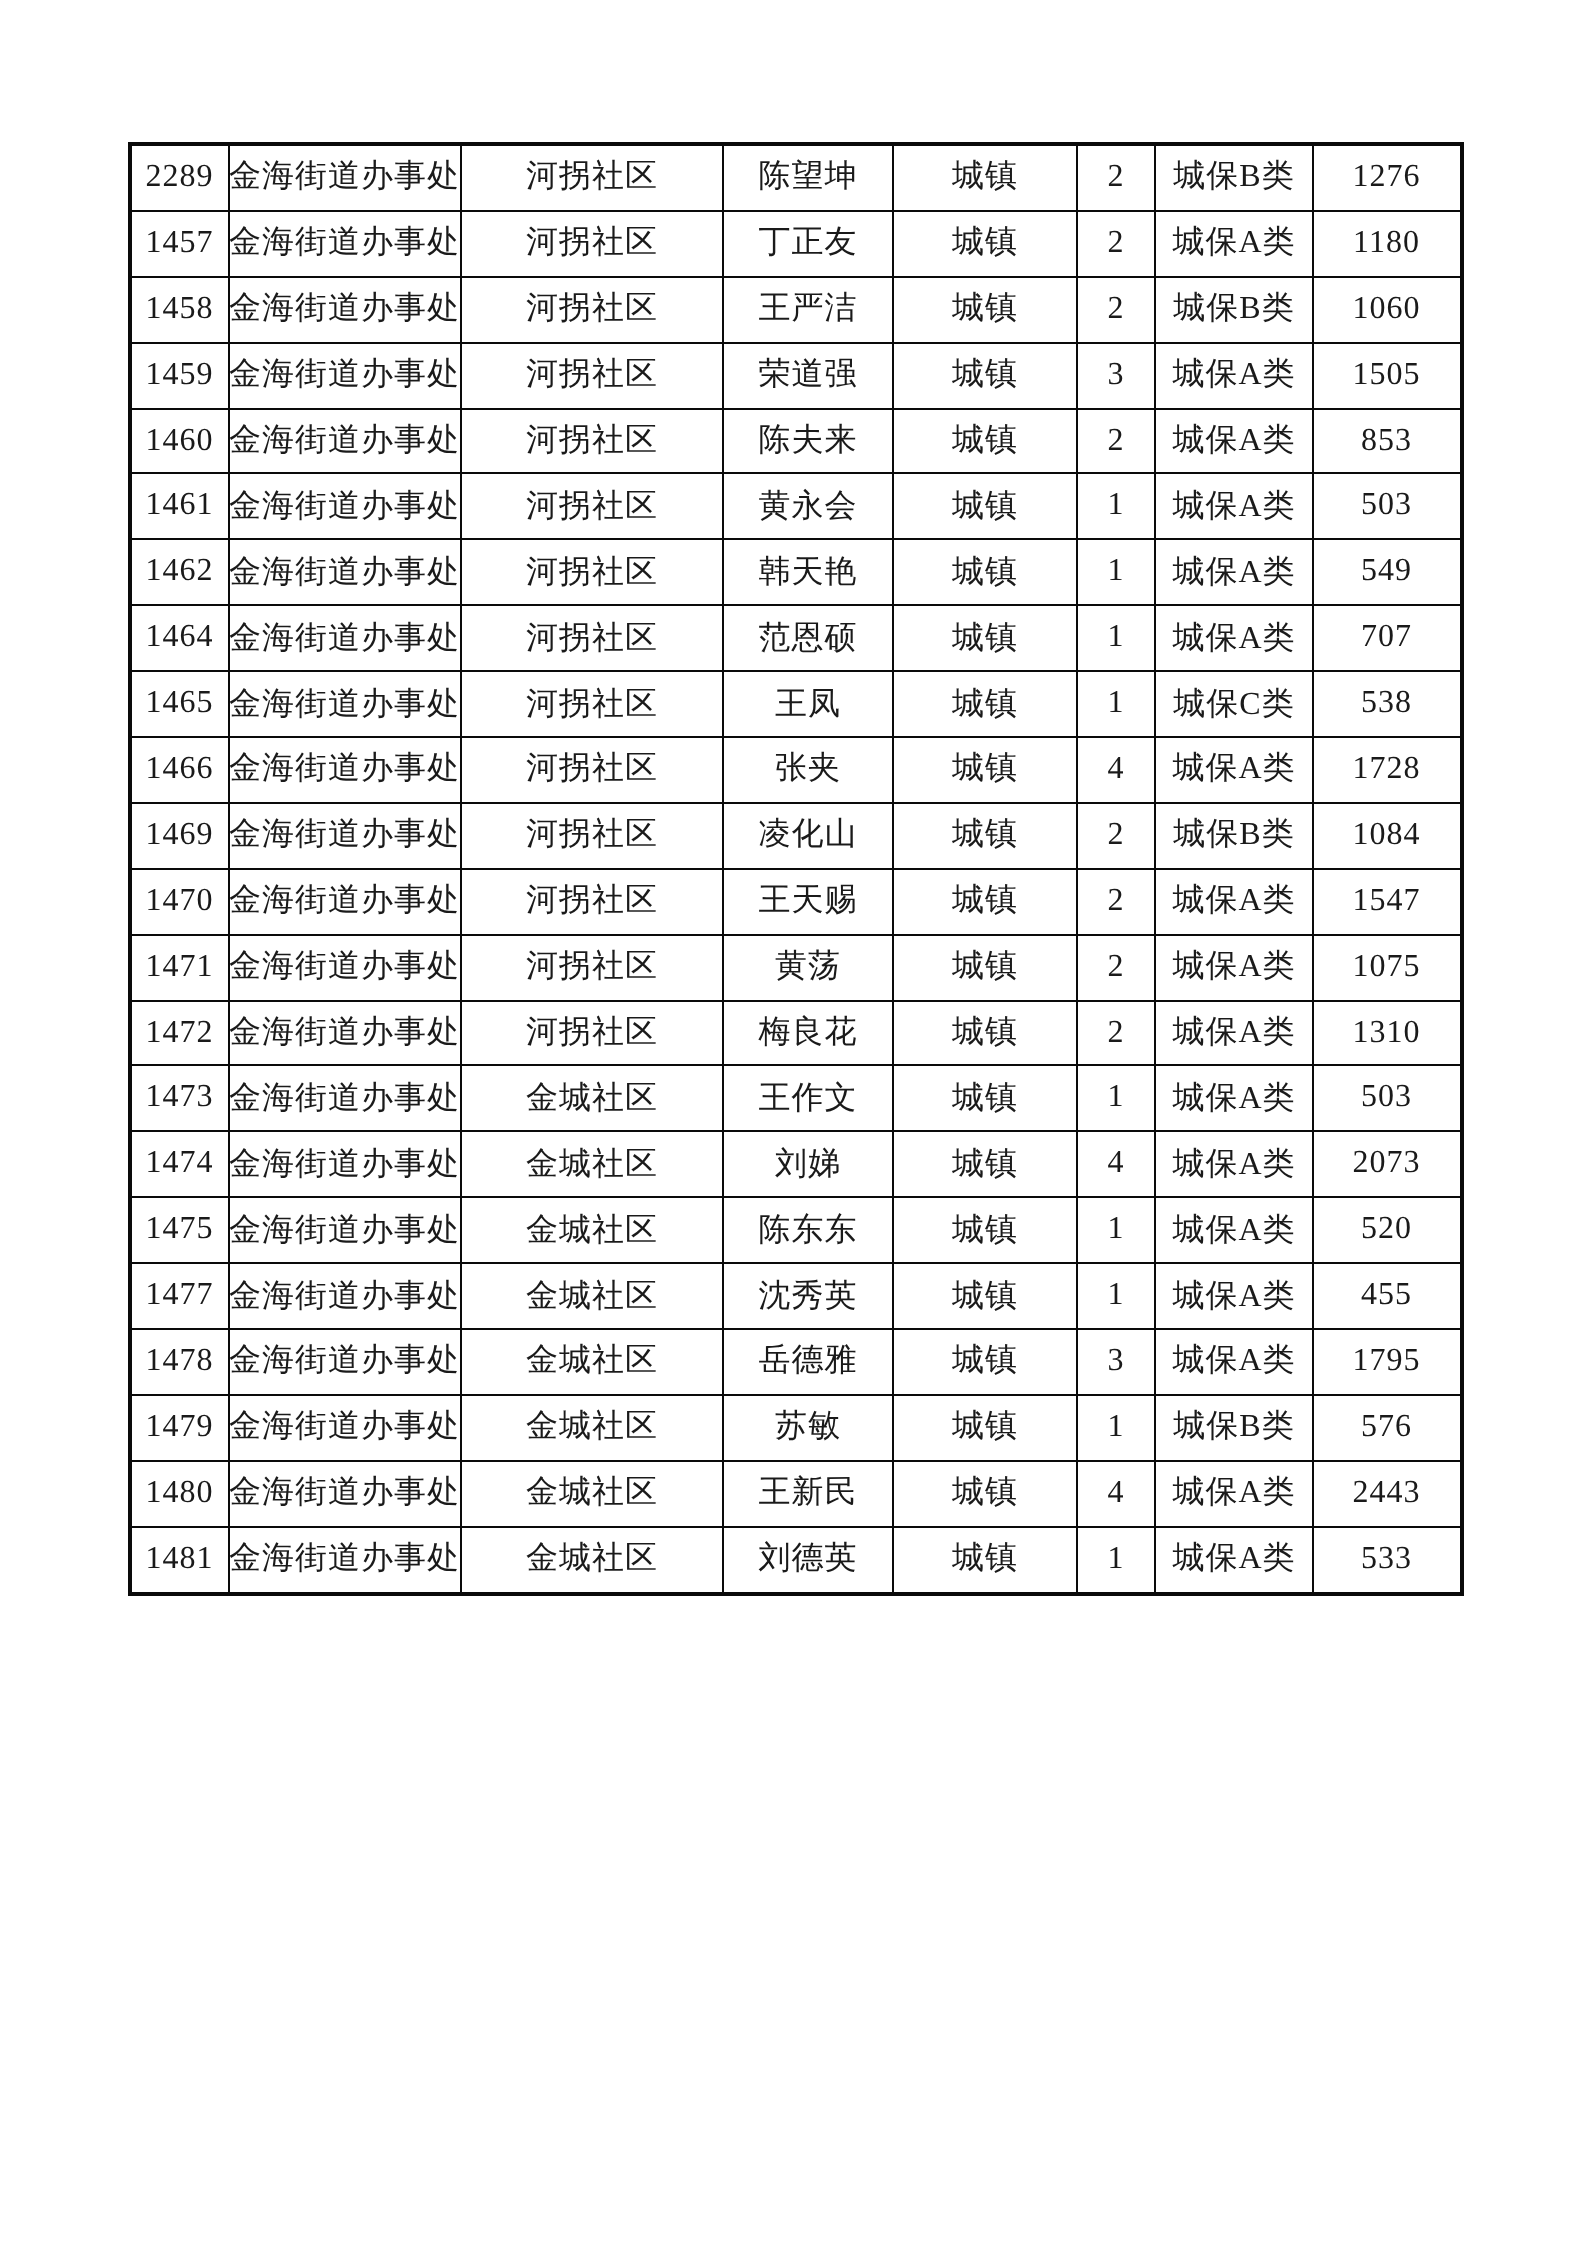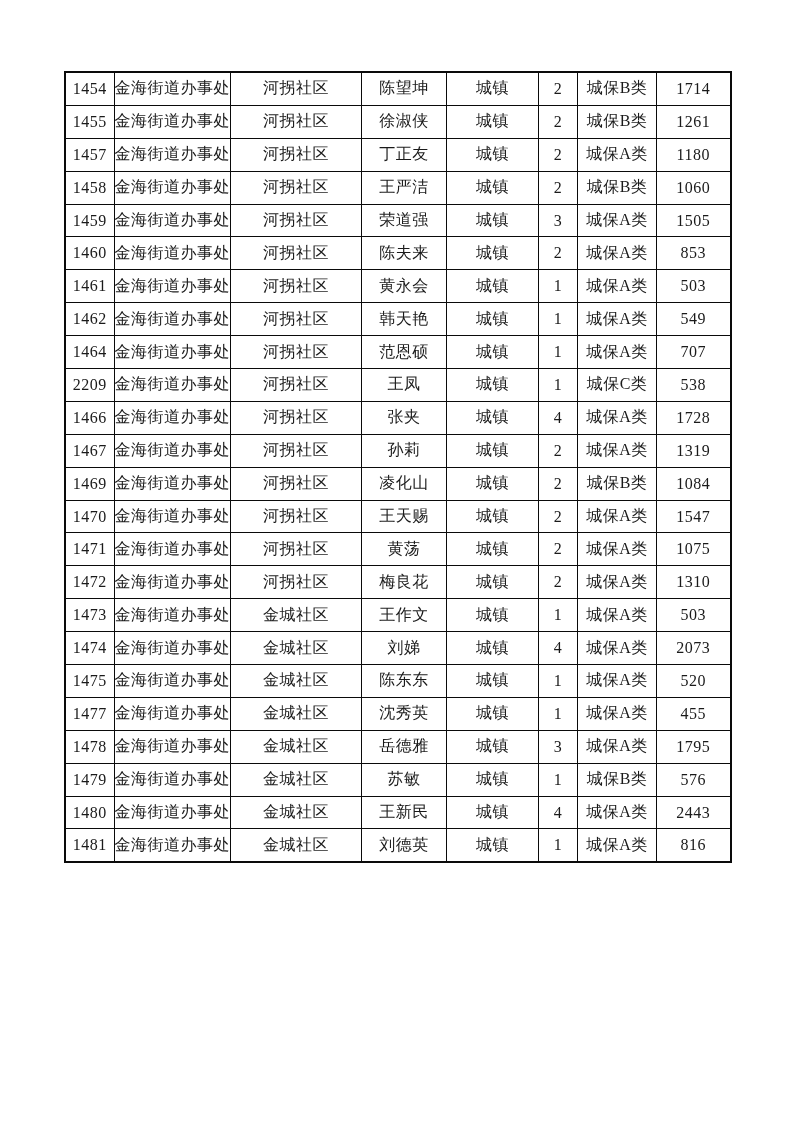--- a/index.html
+++ b/index.html
@@ -55,38 +55,28 @@
       <col class="c-office">
       <col class="c-community">
       <col class="c-name">
       <col class="c-residence">
       <col class="c-count">
       <col class="c-category">
       <col class="c-amount">
     </colgroup>
     <tbody id="table-body">
         <tr>
-          <td>1454</td>
+          <td>2289</td>
           <td>金海街道办事处</td>
           <td>河拐社区</td>
           <td>陈望坤</td>
           <td>城镇</td>
           <td>2</td>
           <td>城保B类</td>
-          <td>1714</td>
-        </tr>
-        <tr>
-          <td>1455</td>
-          <td>金海街道办事处</td>
-          <td>河拐社区</td>
-          <td>徐淑侠</td>
-          <td>城镇</td>
-          <td>2</td>
-          <td>城保B类</td>
-          <td>1261</td>
+          <td>1276</td>
         </tr>
         <tr>
           <td>1457</td>
           <td>金海街道办事处</td>
           <td>河拐社区</td>
           <td>丁正友</td>
           <td>城镇</td>
           <td>2</td>
           <td>城保A类</td>
           <td>1180</td>
@@ -145,50 +135,40 @@
           <td>1464</td>
           <td>金海街道办事处</td>
           <td>河拐社区</td>
           <td>范恩硕</td>
           <td>城镇</td>
           <td>1</td>
           <td>城保A类</td>
           <td>707</td>
         </tr>
         <tr>
-          <td>2209</td>
+          <td>1465</td>
           <td>金海街道办事处</td>
           <td>河拐社区</td>
           <td>王凤</td>
           <td>城镇</td>
           <td>1</td>
           <td>城保C类</td>
           <td>538</td>
         </tr>
         <tr>
           <td>1466</td>
           <td>金海街道办事处</td>
           <td>河拐社区</td>
           <td>张夹</td>
           <td>城镇</td>
           <td>4</td>
           <td>城保A类</td>
           <td>1728</td>
         </tr>
         <tr>
-          <td>1467</td>
-          <td>金海街道办事处</td>
-          <td>河拐社区</td>
-          <td>孙莉</td>
-          <td>城镇</td>
-          <td>2</td>
-          <td>城保A类</td>
-          <td>1319</td>
-        </tr>
-        <tr>
           <td>1469</td>
           <td>金海街道办事处</td>
           <td>河拐社区</td>
           <td>凌化山</td>
           <td>城镇</td>
           <td>2</td>
           <td>城保B类</td>
           <td>1084</td>
         </tr>
         <tr>
@@ -292,17 +272,17 @@
           <td>2443</td>
         </tr>
         <tr>
           <td>1481</td>
           <td>金海街道办事处</td>
           <td>金城社区</td>
           <td>刘德英</td>
           <td>城镇</td>
           <td>1</td>
           <td>城保A类</td>
-          <td>816</td>
+          <td>533</td>
         </tr>
       </tbody>
   </table>
 </div>
 
 </body></html>

